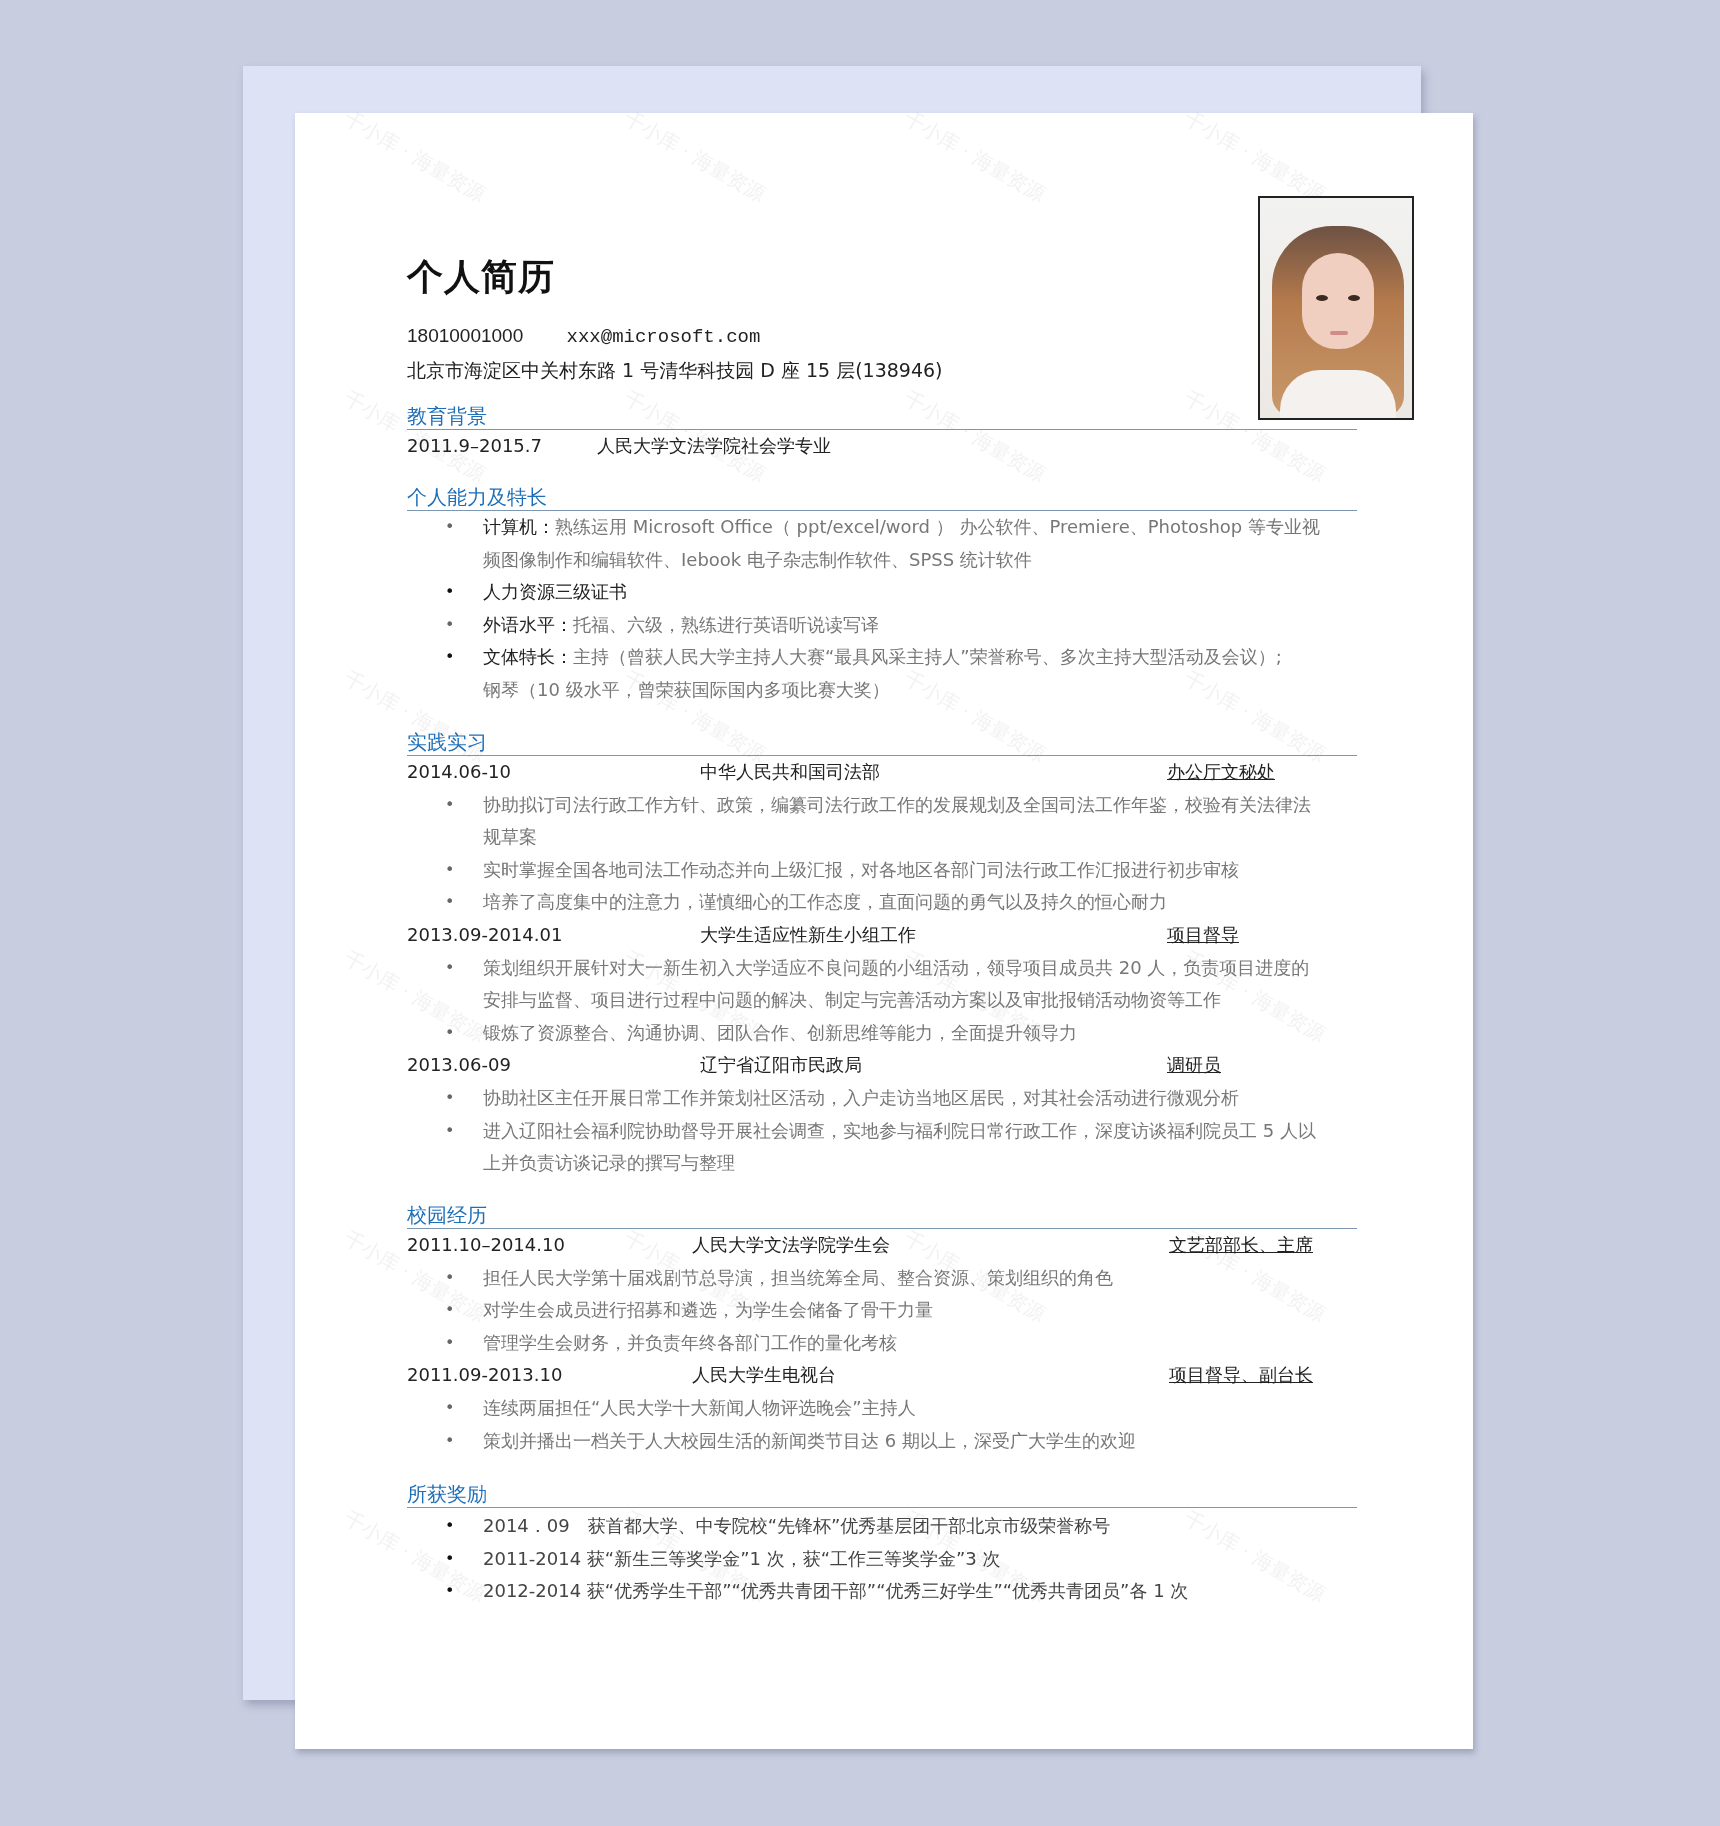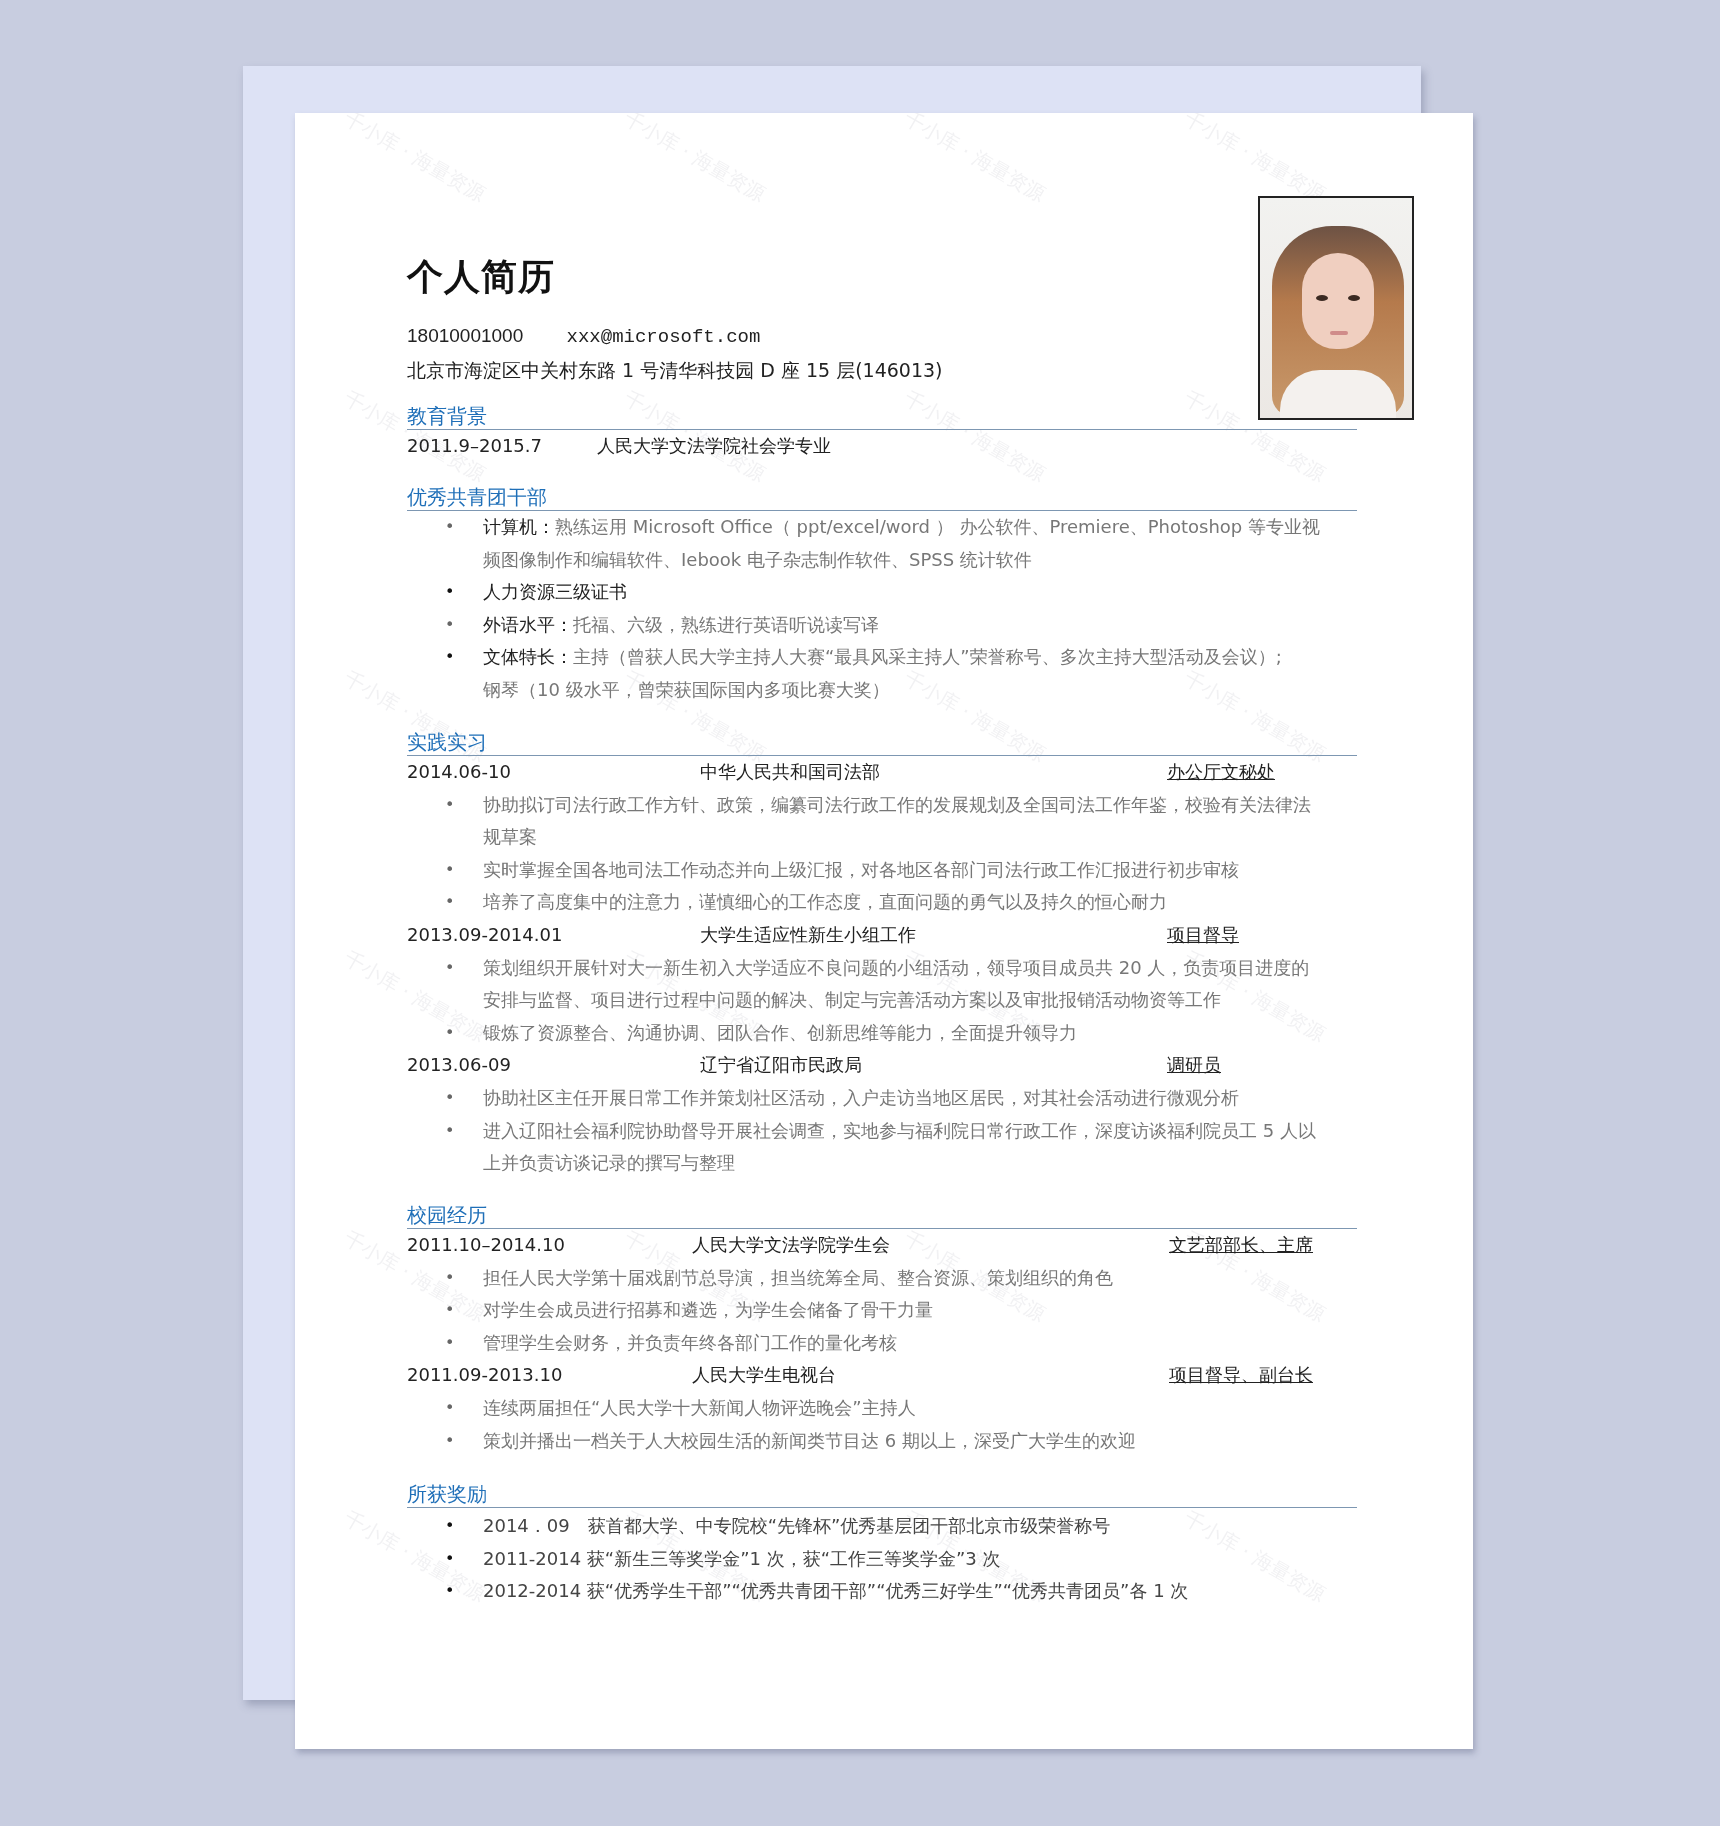--- a/index.html
+++ b/index.html
@@ -178,41 +178,41 @@
     <span class="wm" style="left:880px;top:1430px">千小库 · 海量资源</span>
   </div>
 
   <div class="content">
     <div class="title">个人简历</div>
 
     <div class="contact-line">
       <span>18010001000</span>
       <span class="email">xxx@microsoft.com</span>
     </div>
-    <div class="address-line">北京市海淀区中关村东路 1 号清华科技园 D 座 15 层(146013)</div>
+    <div class="address-line">北京市海淀区中关村东路 1 号清华科技园 D 座 15 层(138946)</div>
 
     <div class="photo">
       <div class="hair"></div>
       <div class="face"></div>
       <div class="eye l"></div>
       <div class="eye r"></div>
       <div class="mouth"></div>
       <div class="shirt"></div>
     </div>
 
     <div class="section" style="top:289px">
       <div class="section-title">教育背景</div>
       <div class="row edu-row">
         <span class="date">2011.9–2015.7</span>
         <span class="org">人民大学文法学院社会学专业</span>
       </div>
     </div>
 
     <div class="section" style="top:370px">
-      <div class="section-title">优秀共青团干部</div>
+      <div class="section-title">个人能力及特长</div>
       <ul class="bullets">
         <li>
           <span class="dot">•</span>
           <span class="label">计算机：</span><span>熟练运用 Microsoft Office（ ppt/excel/word ） 办公软件、Premiere、Photoshop 等专业视</span>
         </li>
         <li>
           <span>频图像制作和编辑软件、Iebook 电子杂志制作软件、SPSS 统计软件</span>
         </li>
         <li>
           <span class="dot" style="color:#111">•</span>

